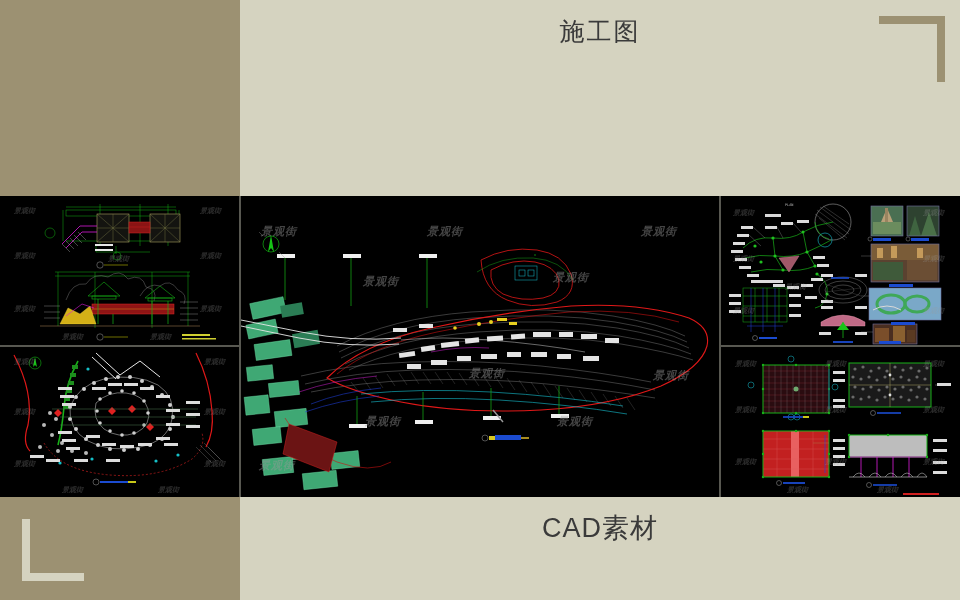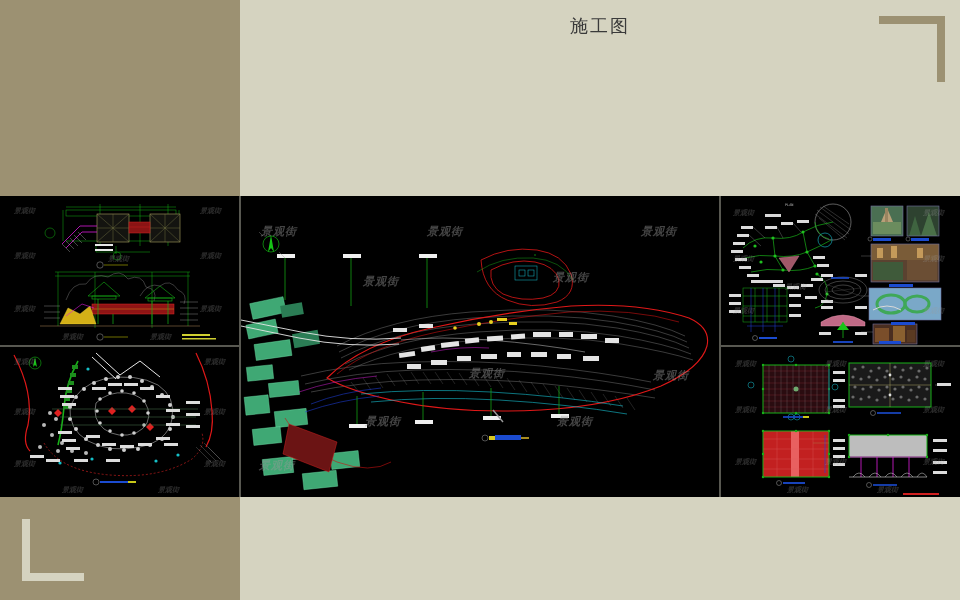--- a/index.html
+++ b/index.html
@@ -18,21 +18,21 @@
   .corner-tr .bar-h{position:absolute;left:0;top:0;width:66px;height:8px;background:#9c9172;}
   .corner-tr .bar-v{position:absolute;right:0;top:0;width:8px;height:66px;background:#9c9172;}
 
   .title-wrap{position:absolute;left:240px;top:0;width:720px;height:196px;
     display:flex;flex-direction:column;align-items:center;justify-content:flex-start;
     padding-top:12px;box-sizing:border-box;}
   .title-main{font-size:60px;line-height:1.08;font-weight:700;color:#141414;
     letter-spacing:3px;white-space:nowrap;}
   .title-sub{font-size:32px;line-height:1.18;color:#2c2c2c;font-weight:400;
     letter-spacing:0px;white-space:nowrap;margin-top:2px;}
-  .title-sub2{font-size:18px;line-height:1.2;color:#3a3a3a;font-weight:400;
+  .title-sub2{font-size:25px;line-height:1.2;color:#3a3a3a;font-weight:400;
     letter-spacing:2px;white-space:nowrap;margin-top:4px;}
 
   
   .band{position:absolute;left:0;top:196px;width:764px;height:301px;background:#000;}
   .panel{position:absolute;background:#000;overflow:hidden;}
   .p-tl{left:0;top:0;width:239px;height:149px;}
   .p-bl{left:0;top:151px;width:239px;height:150px;}
   .p-c {left:241px;top:0;width:478px;height:301px;}
   .p-tr{left:721px;top:0;width:239px;height:149px;}
   .p-br{left:721px;top:151px;width:239px;height:150px;}
@@ -940,15 +940,18 @@
     <div class="hdiv r"></div>
   </div>
 
   <div class="footer">
     <div class="tan-block-bl">
       <div class="corner-bl">
         <div class="bar-v"></div>
           <div class="bar-h"></div>
       </div>
     </div>
+    <div class="footer-label">
+      <span>CAD素材</span>
+    </div>
   </div>
 
 </div>
 
 </body></html>

